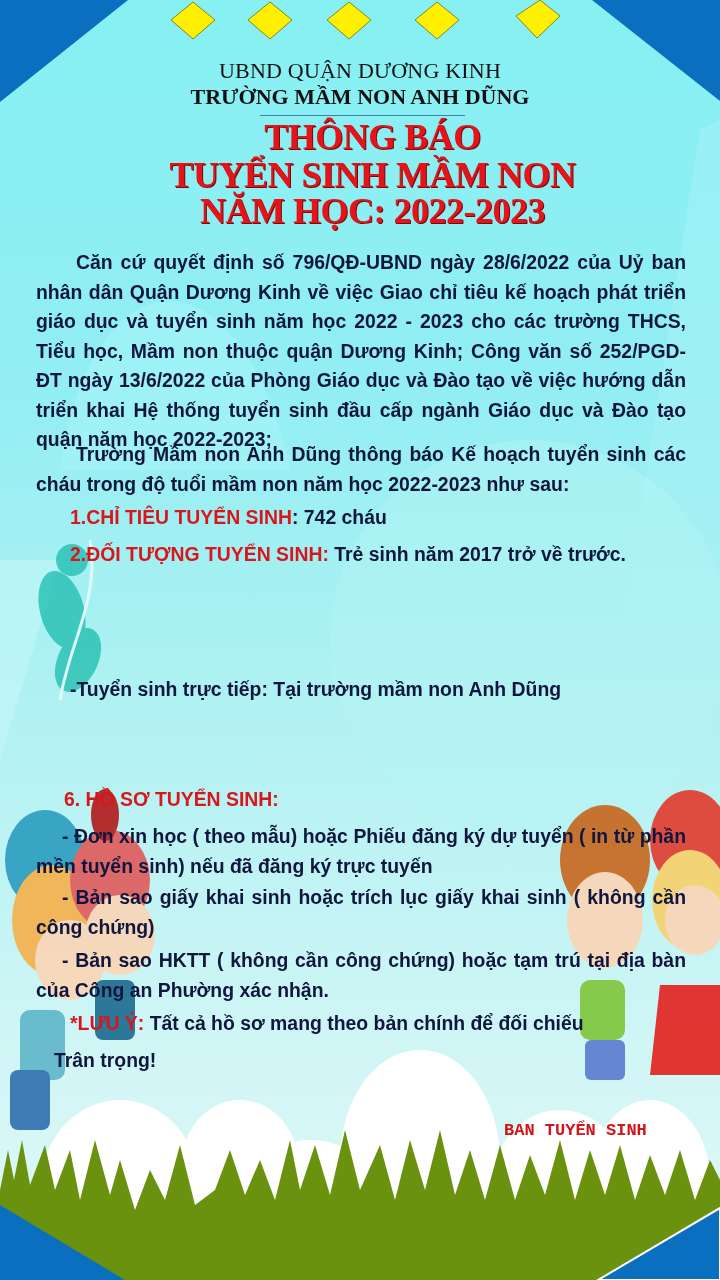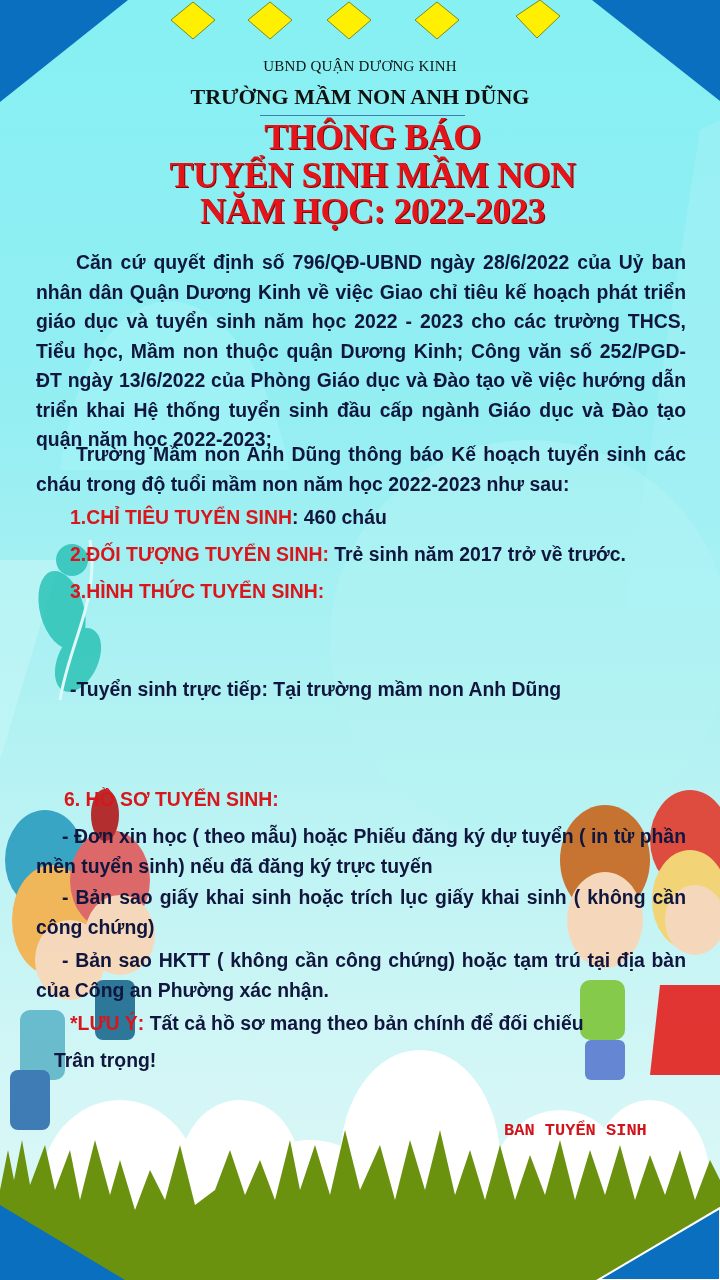--- a/index.html
+++ b/index.html
@@ -7,21 +7,21 @@
   .page {
     position:relative; width:720px; height:1280px; overflow:hidden;
     background: linear-gradient(180deg, #86f0f3 0%, #92eef2 30%, #b6f2f3 60%, #d4f6f6 85%, #dff8f7 100%);
     font-family: "Liberation Sans", sans-serif;
   }
   .bg-layer { position:absolute; inset:0; }
   .text-layer { position:absolute; inset:0; }
   .abs { position:absolute; }
 
   .hdr-serif { font-family: "Liberation Serif", serif; color:#111; text-align:center; left:0; width:720px; }
-  .hdr1 { top:58px; font-size:15px; letter-spacing:0.2px; }
+  .hdr1 { top:58px; font-size:22px; letter-spacing:0.2px; }
   .hdr2 { top:84px; font-size:22px; font-weight:bold; }
   .hdr-rule { top:115px; left:260px; width:205px; height:1px; background:#3d7fb5; }
   .title { font-family: "Liberation Serif", serif; color:#e4141a; font-weight:bold; text-align:center; left:0; width:745px; font-size:36px; line-height:38px; letter-spacing:-0.5px;
            text-shadow: 1px 1px 0 #7a0a0a; }
   .t1 { top:118px; }
   .t2 { top:156px; }
   .t3 { top:192px; }
 
   .body-text { font-family: "Liberation Sans", sans-serif; font-weight:bold; color:#10163d; font-size:19.4px; line-height:29.5px; }
   .para { left:36px; width:650px; text-align:justify; text-align-last:left; }
@@ -105,27 +105,24 @@
     <div class="abs hdr-rule"></div>
 
     <div class="abs title t1">THÔNG BÁO</div>
     <div class="abs title t2">TUYỂN SINH MẦM NON</div>
     <div class="abs title t3">NĂM HỌC: 2022-2023</div>
 
     <div class="abs body-text para indent" style="top:248px;">Căn cứ quyết định số 796/QĐ-UBND ngày 28/6/2022 của Uỷ ban nhân dân Quận Dương Kinh về việc Giao chỉ tiêu kế hoạch phát triển giáo dục và tuyển sinh năm học 2022 - 2023 cho các trường THCS, Tiểu học, Mầm non thuộc quận Dương Kinh; Công văn số 252/PGD-ĐT ngày 13/6/2022 của Phòng Giáo dục và Đào tạo về việc hướng dẫn triển khai Hệ thống tuyển sinh đầu cấp ngành Giáo dục và Đào tạo quận năm học 2022-2023;</div>
     <div class="abs body-text para indent" style="top:440px;">Trường Mầm non Anh Dũng thông báo Kế hoạch tuyển sinh các cháu trong độ tuổi mầm non năm học 2022-2023 như sau:</div>
 
     <div class="abs body-text line" style="left:70px; top:503px;">
-      <span class="red">1.CHỈ TIÊU TUYỂN SINH</span><span>: </span><span>460 cháu</span>
+      <span class="red">1.CHỈ TIÊU TUYỂN SINH</span><span>: </span><span>742 cháu</span>
     </div>
     <div class="abs body-text line" style="left:70px; top:540px;">
       <span class="red">2.ĐỐI TƯỢNG TUYỂN SINH:</span><span> </span><span>Trẻ sinh năm 2017 trở về trước.</span>
-    </div>
-    <div class="abs body-text line" style="left:70px; top:577px;">
-      <span class="red">3.HÌNH THỨC TUYỂN SINH:</span>
     </div>
 
     <div class="abs body-text line" style="left:70px; top:675px;">-Tuyển sinh trực tiếp: Tại trường mầm non Anh Dũng</div>
 
     <div class="abs body-text line" style="left:64px; top:785px;">
       <span class="red">6. HỒ SƠ TUYỂN SINH:</span>
     </div>
 
     <div class="abs body-text para" style="top:822px; text-indent:26px;">- Đơn xin học ( theo mẫu) hoặc Phiếu đăng ký dự tuyển ( in từ phần mền tuyển sinh) nếu đã đăng ký trực tuyến</div>
     <div class="abs body-text para" style="top:883px; text-indent:26px; text-align:justify;">- Bản sao giấy khai sinh hoặc trích lục giấy khai sinh ( không cần công chứng)</div>

